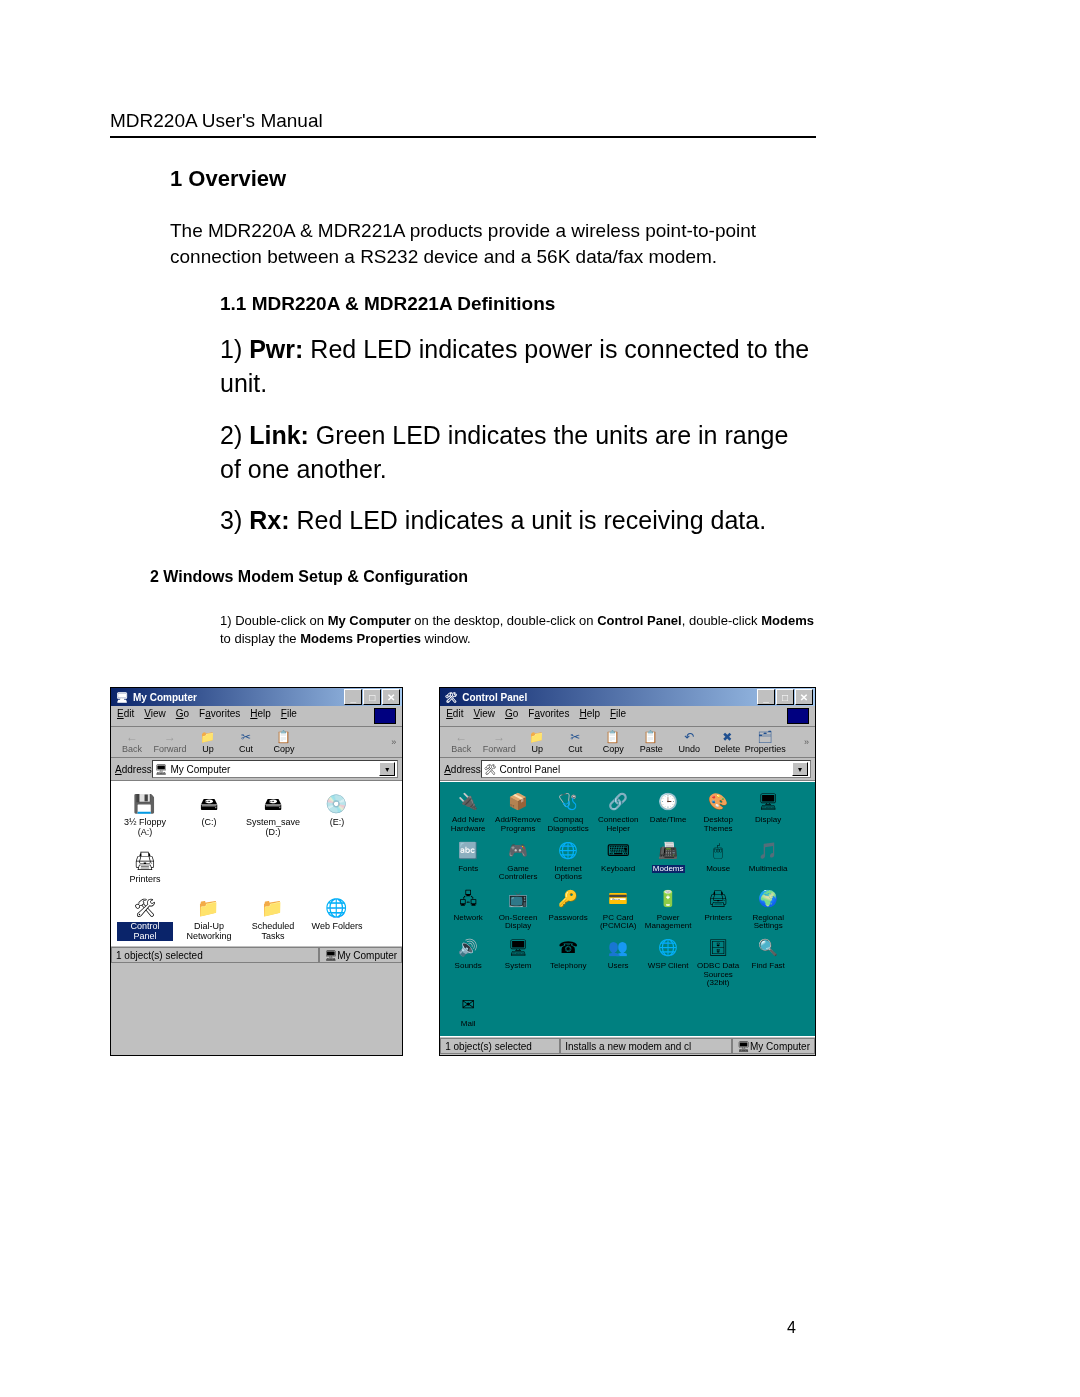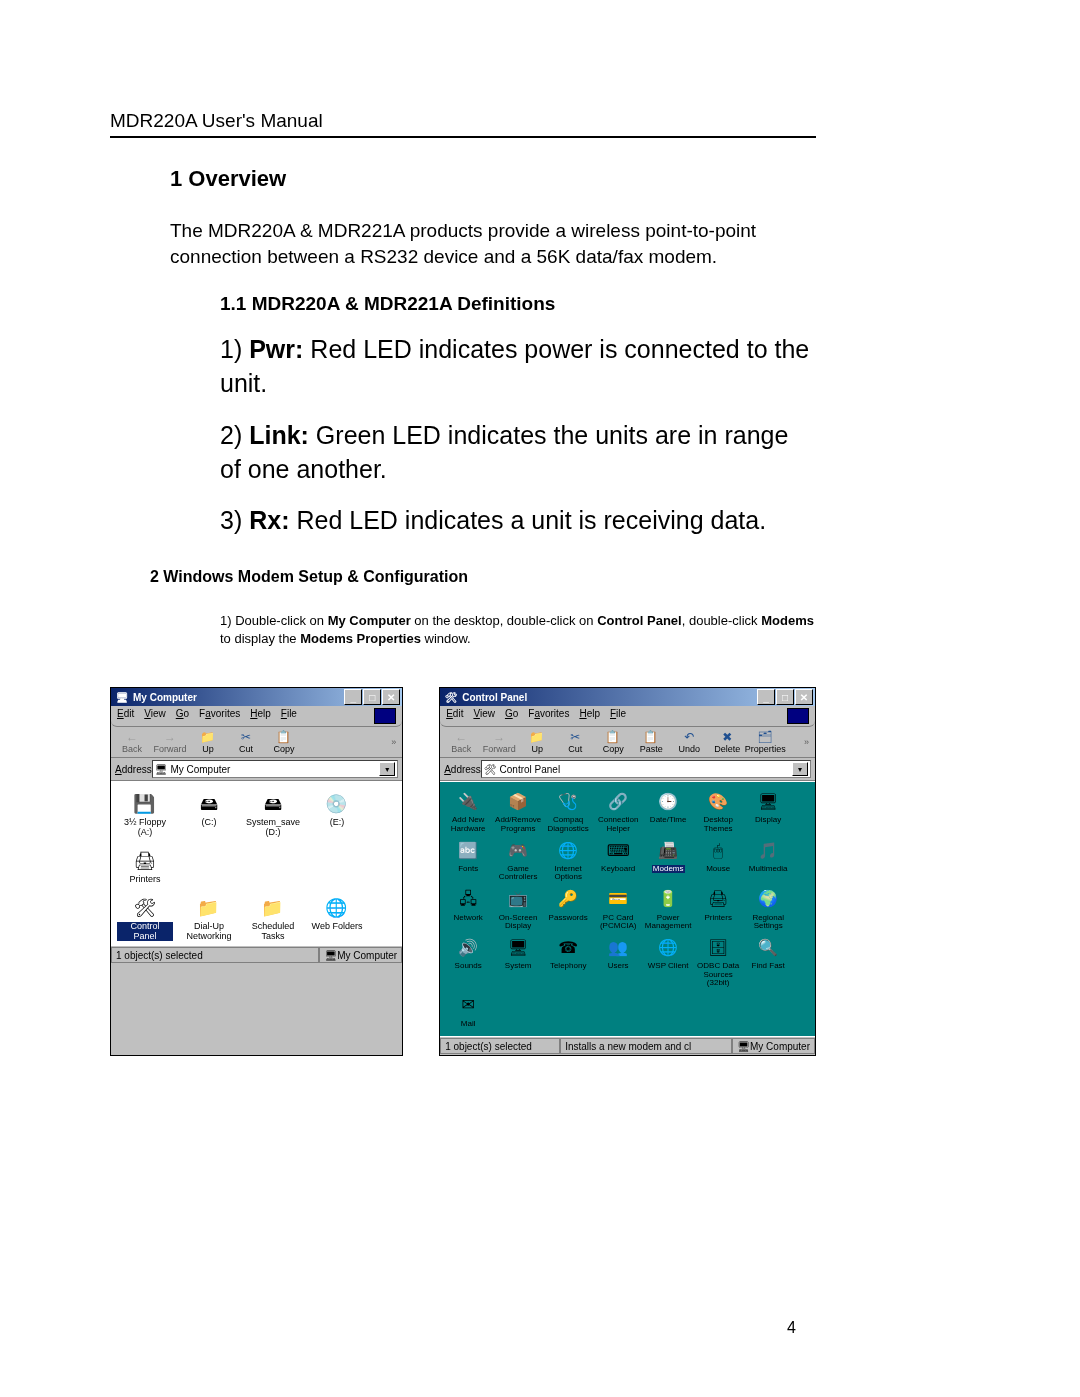--- a/index.html
+++ b/index.html
@@ -110,21 +110,20 @@
     margin-left: 1px;
   }
 
   
   .menubar {
     display: flex;
     gap: 10px;
     padding: 2px 6px;
     background: #c0c0c0;
     border-bottom: 1px solid #808080;
-    border-radius: 6px;
   }
   .menubar span { }
   .menuitem u { text-decoration: underline; }
   .menubar .logo {
     margin-left: auto;
     width: 20px; height: 14px;
     background: #000080;
     border: 1px solid #000;
   }
 

